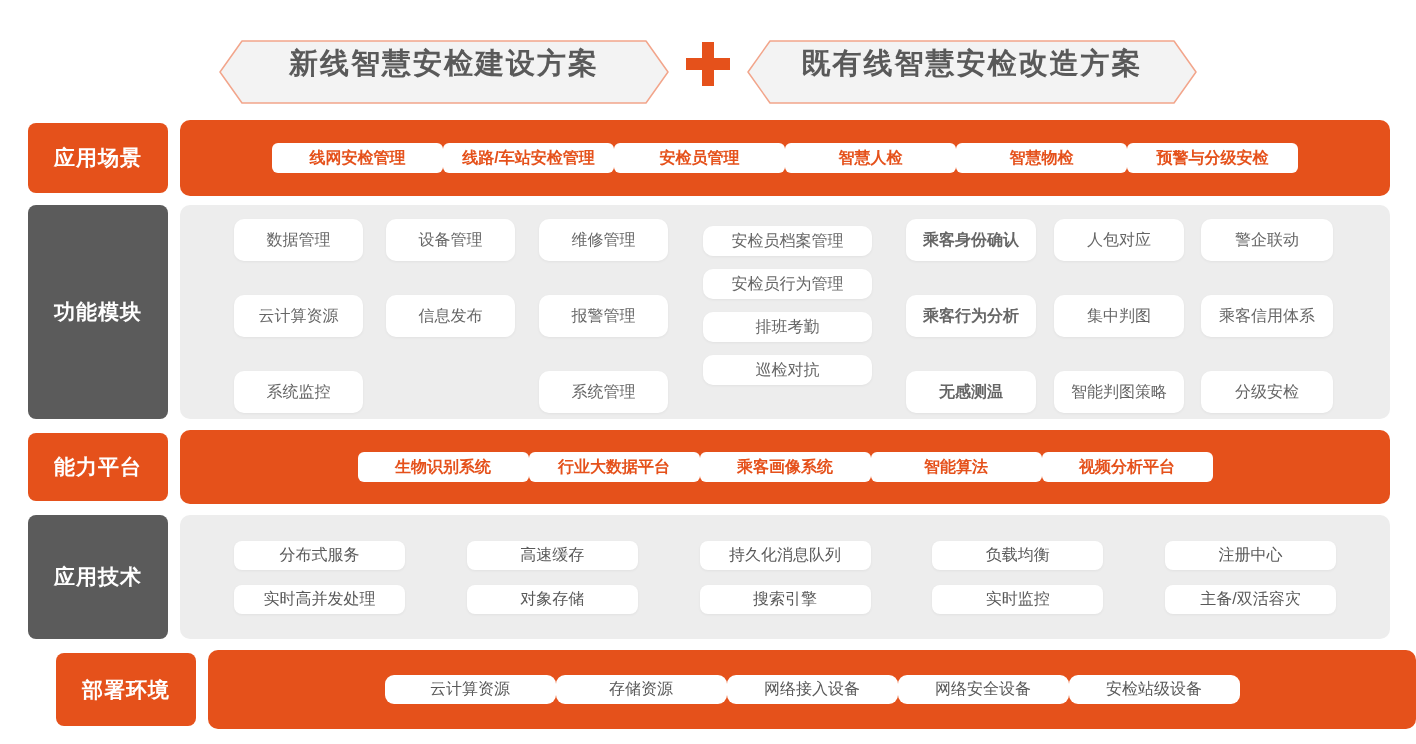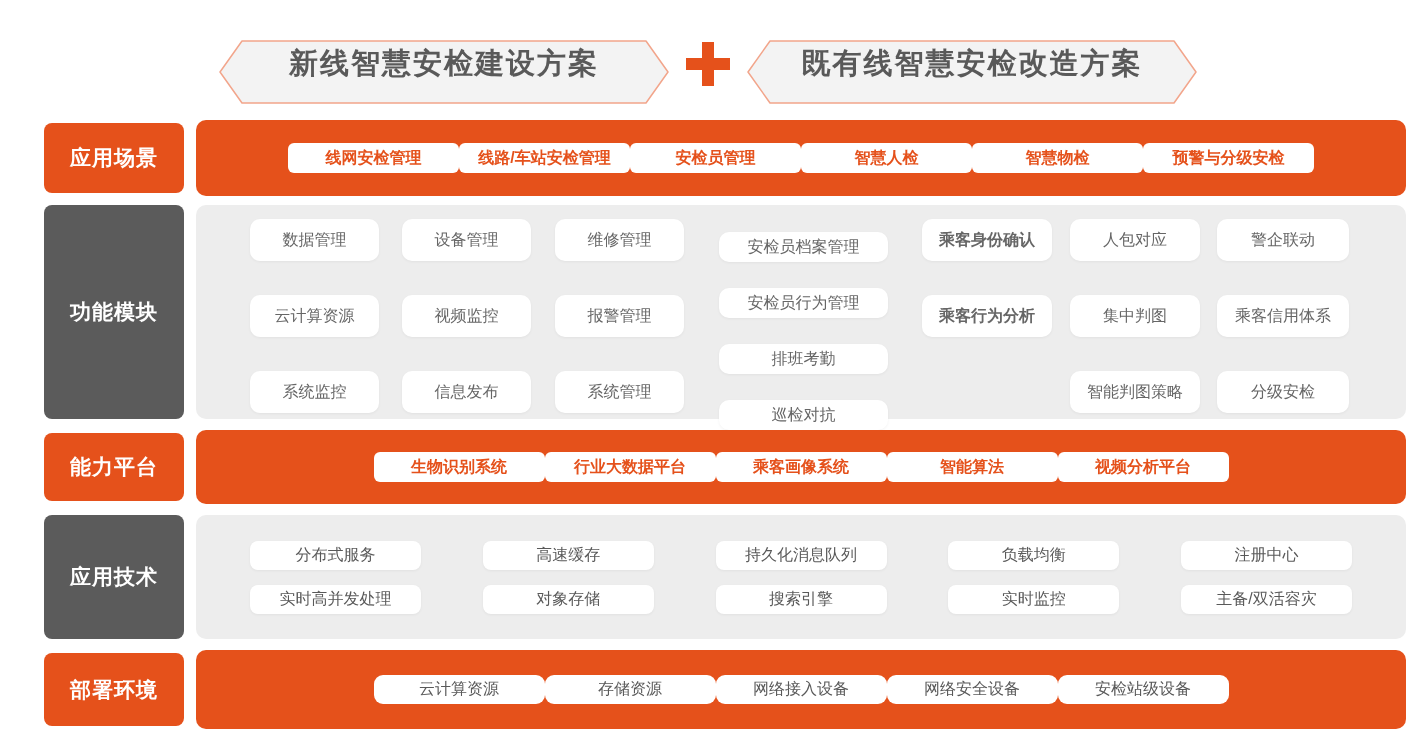--- a/index.html
+++ b/index.html
@@ -21,50 +21,50 @@
   .banner{position:relative;width:450px;height:48px;}
   .banner svg{position:absolute;inset:0;}
   .banner .banner-text{position:absolute;inset:0;display:flex;align-items:center;justify-content:center;
           font-size:29px;font-weight:bold;color:var(--banner-text);letter-spacing:2px;}
   .plus{position:relative;width:44px;height:44px;flex:0 0 44px;}
   .plus::before{content:"";position:absolute;left:0;top:16px;width:44px;height:12px;background:var(--orange);}
   .plus::after{content:"";position:absolute;left:16px;top:0;width:12px;height:44px;background:var(--orange);}
 
   
   .row{position:absolute;left:0;width:100%;display:flex;}
-  .row-label{margin-left:44px;width:140px;border-radius:8px;flex:0 0 140px;
+  .row-label{margin-left:28px;width:140px;border-radius:8px;flex:0 0 140px;
              display:flex;align-items:center;justify-content:center;
              font-size:21px;font-weight:bold;color:#ffffff;letter-spacing:1px;margin-top:3px;margin-bottom:3px;}
   .row-label.orange{background:var(--orange);}
   .row-label.gray{background:var(--dark-label);margin-top:0;margin-bottom:0;}
   .row-body{margin-left:12px;width:1210px;border-radius:10px;position:relative;}
   .row-body.orange{background:var(--orange);}
   .row-body.gray{background:var(--panel-gray);}
 
   .row1{top:120px;height:76px;}
   .row2{top:205px;height:214px;}
   .row3{top:430px;height:74px;}
   .row4{top:515px;height:124px;}
-  .row5{top:650px;height:79px;}
+  .row5{top:650px;height:79px;padding-left:28px;}
 
   
   .pill-line{display:flex;align-items:center;justify-content:center;padding:0 54px;width:100%;height:100%;}
   .opill{width:171px;height:30px;background:#ffffff;border-radius:6px;
          display:flex;align-items:center;justify-content:center;
          font-size:16px;font-weight:bold;color:var(--orange);}
   .opill.dark{color:var(--banner-text);font-weight:normal;height:29px;border-radius:9px;}
 
   .gpill{background:#ffffff;border-radius:10px;display:flex;align-items:center;justify-content:center;
          font-size:16px;color:var(--pill-text-gray);box-shadow:0 1px 3px rgba(0,0,0,0.05);}
 
   
   .fm-col{position:absolute;top:0;display:flex;flex-direction:column;align-items:stretch;}
   .fm-col .gpill{height:42px;}
   .fm-col.tall{padding-top:14px;gap:34px;}
-  .fm-col.four{padding-top:27px;gap:26px;}
+  .fm-col.four{padding-top:21px;gap:13px;}
   .fm-col.four .gpill{height:30px;}
   .fm-c0{left:54px;width:129px;}
   .fm-c1{left:206px;width:129px;}
   .fm-c2{left:359px;width:129px;}
   .fm-c3{left:523px;width:169px;}
   .fm-c4{left:726px;width:130px;font-weight:bold;}
   .fm-c5{left:874px;width:130px;}
   .fm-c6{left:1021px;width:132px;}
 
   
@@ -110,37 +110,37 @@
   <div class="row row2">
     <div class="row-label gray">功能模块</div>
     <div class="row-body gray">
       <div class="fm-col tall fm-c0">
         <span class="gpill">数据管理</span>
         <span class="gpill">云计算资源</span>
         <span class="gpill">系统监控</span>
       </div>
       <div class="fm-col tall fm-c1">
         <span class="gpill">设备管理</span>
-        <span class="gpill">视频监控</span>
         <span class="gpill">信息发布</span>
       </div>
       <div class="fm-col tall fm-c2">
         <span class="gpill">维修管理</span>
         <span class="gpill">报警管理</span>
         <span class="gpill">系统管理</span>
       </div>
       <div class="fm-col four fm-c3">
         <span class="gpill">安检员档案管理</span>
         <span class="gpill">安检员行为管理</span>
         <span class="gpill">排班考勤</span>
         <span class="gpill">巡检对抗</span>
       </div>
       <div class="fm-col tall fm-c4">
         <span class="gpill">乘客身份确认</span>
         <span class="gpill">乘客行为分析</span>
+        <span class="gpill">无感测温</span>
       </div>
       <div class="fm-col tall fm-c5">
         <span class="gpill">人包对应</span>
         <span class="gpill">集中判图</span>
         <span class="gpill">智能判图策略</span>
       </div>
       <div class="fm-col tall fm-c6">
         <span class="gpill">警企联动</span>
         <span class="gpill">乘客信用体系</span>
         <span class="gpill">分级安检</span>

